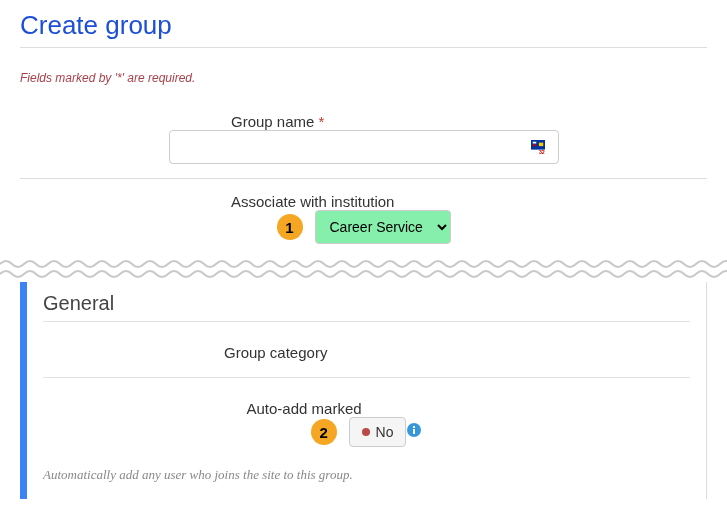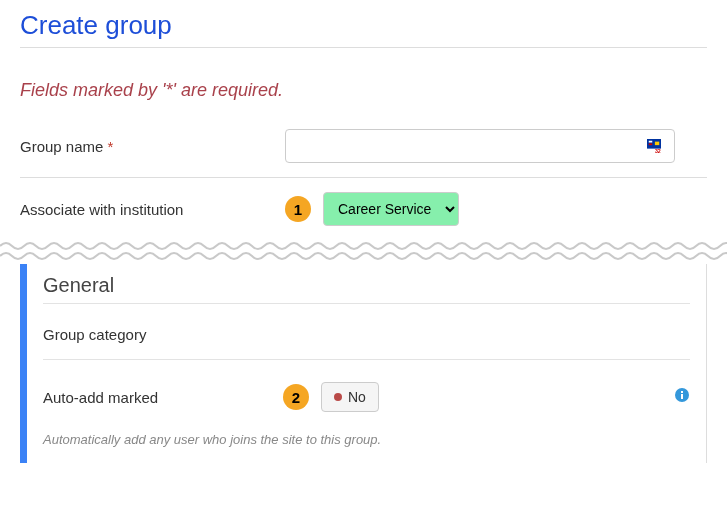--- a/index.html
+++ b/index.html
@@ -18,27 +18,28 @@
     margin: 10px 0 6px 0;
   }
   .hr {
     border: none;
     border-top: 1px solid #ddd;
     margin: 0;
   }
   .required-note {
     color: #a9414b;
     font-style: italic;
-    font-size: 18px;
-    margin: 32px 0 22px 0;
+    font-size: 12px;
+    margin: 23px 0 22px 0;
   }
   .field-row {
     display: flex;
     align-items: center;
     padding: 6px 0;
+    flex-direction: column;
   }
   .field-row + .hr { margin-top: 8px; }
   .label-col {
     width: 265px;
     font-size: 15px;
     color: #333;
   }
   .req { color: #c0392b; }
   .value-col {
     flex: 1;
@@ -127,20 +128,21 @@
   }
   .info-icon-wrap {
     margin-left: auto;
     color: #3498db;
   }
   .help-text {
     color: #888;
     font-style: italic;
     font-size: 13px;
     margin-top: 14px;
+    font-family: Liberation Serif, serif;
   }
   .spacer-row { padding: 14px 0; }
 </style>
 </head>
 <body>
 
 <div class="page">
   <div class="title">Create group</div>
   <hr class="hr">
 

